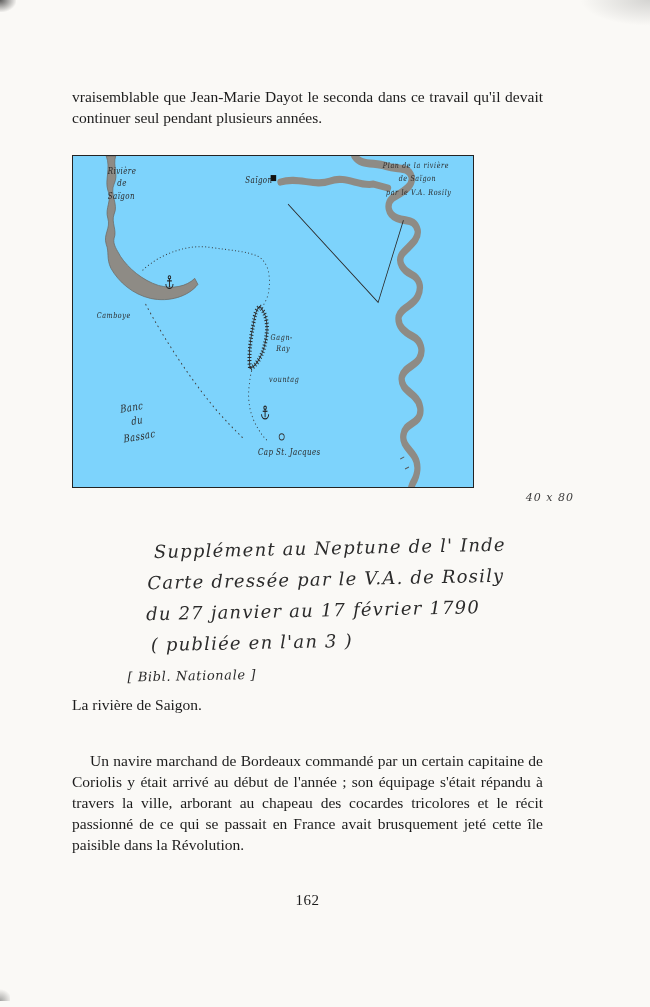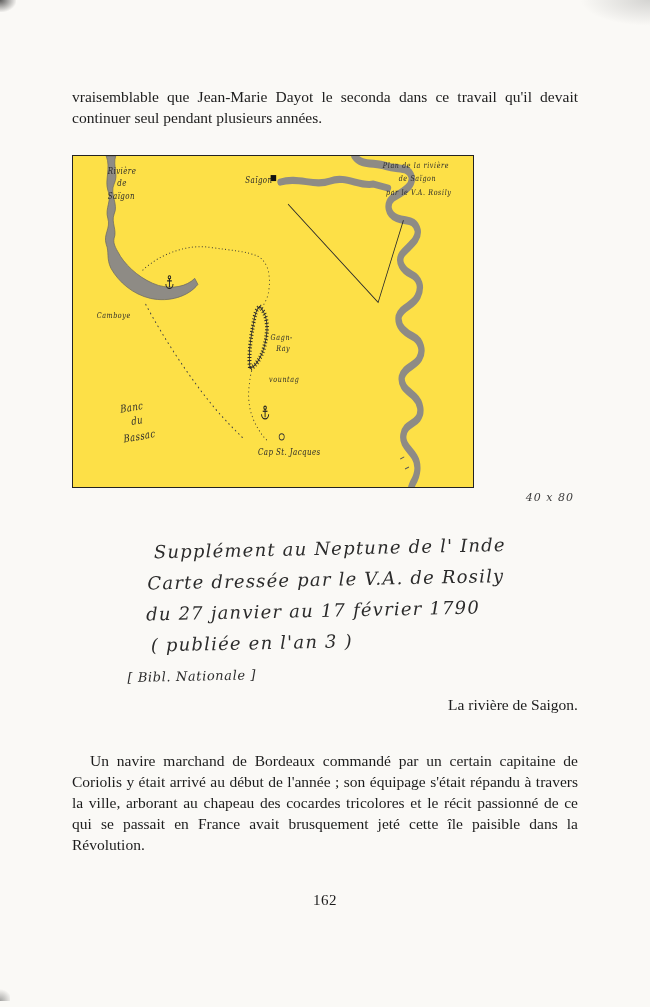--- a/index.html
+++ b/index.html
@@ -2,28 +2,28 @@
 <html><head>
 <meta charset="utf-8">
 <style>
   * { margin:0; padding:0; box-sizing:border-box; }
   html,body { width:650px; }
   body {
     width:650px; height:1007px; position:relative; overflow:hidden;
     background:#faf9f6; color:#1c1c1c;
     font-family:"Liberation Serif", serif;
   }
-  .page { padding:86px 72px 0 72px; position:relative; }
+  .page { padding:86px 107px 0 72px; position:relative; }
   .serif-text { font-size:15.5px; line-height:21px; text-align:justify; }
   .intro { margin-bottom:27px; }
 
   .map-figure { width:506px; }
   .map-frame {
     width:402px; height:333px; border:1.6px solid #232323;
-    background:#fde047; position:relative;
+    background:#7dd3fc; position:relative;
   }
   .map-frame svg { display:block; width:100%; height:100%; }
   .ml { font:italic 9px "DejaVu Serif", serif; fill:#2a2a2a; letter-spacing:.5px; }
   .ml-sm { font:italic 8px "DejaVu Serif", serif; fill:#2a2a2a; letter-spacing:.8px; }
   .ml-lg { font:italic 10.5px "DejaVu Serif", serif; fill:#2a2a2a; letter-spacing:.6px; }
 
   .scale-note {
     text-align:right; padding-right:4px; margin-top:3px;
     font:italic 11px "DejaVu Serif", serif; letter-spacing:1px; color:#3c3c3c;
   }
@@ -35,21 +35,21 @@
   }
   .hand-line.l1 { margin-left:7px; }
   .hand-line.l2 { margin-left:0; }
   .hand-line.l3 { margin-left:-2px; }
   .hand-line.l4 { margin-left:2px; }
   .source-line {
     font:italic 13px "DejaVu Serif", serif; letter-spacing:.6px;
     color:#2b2b2b; margin:9px 0 0 -22px;
   }
 
-  .caption-title { text-align:right; font-size:15.5px; margin-top:16px; }
+  .caption-title { text-align:left; font-size:15.5px; margin-top:16px; }
 
   .body-p { text-indent:18px;margin-top:36px; }
   .body-p.first { margin-top:12px; }
 
   .page-number { text-align:center; font-size:15px; margin-top:37px; letter-spacing:.5px; }
 
   .smudge-tl { position:absolute; left:0; top:0; width:16px; height:12px; pointer-events:none;
     background:radial-gradient(ellipse at 0 0, rgba(40,40,40,.75), rgba(40,40,40,0) 75%); }
   .smudge-tr { position:absolute; right:0; top:0; width:70px; height:26px; pointer-events:none;
     background:radial-gradient(ellipse at 100% 0, rgba(125,125,125,.30), rgba(125,125,125,0) 70%); }

